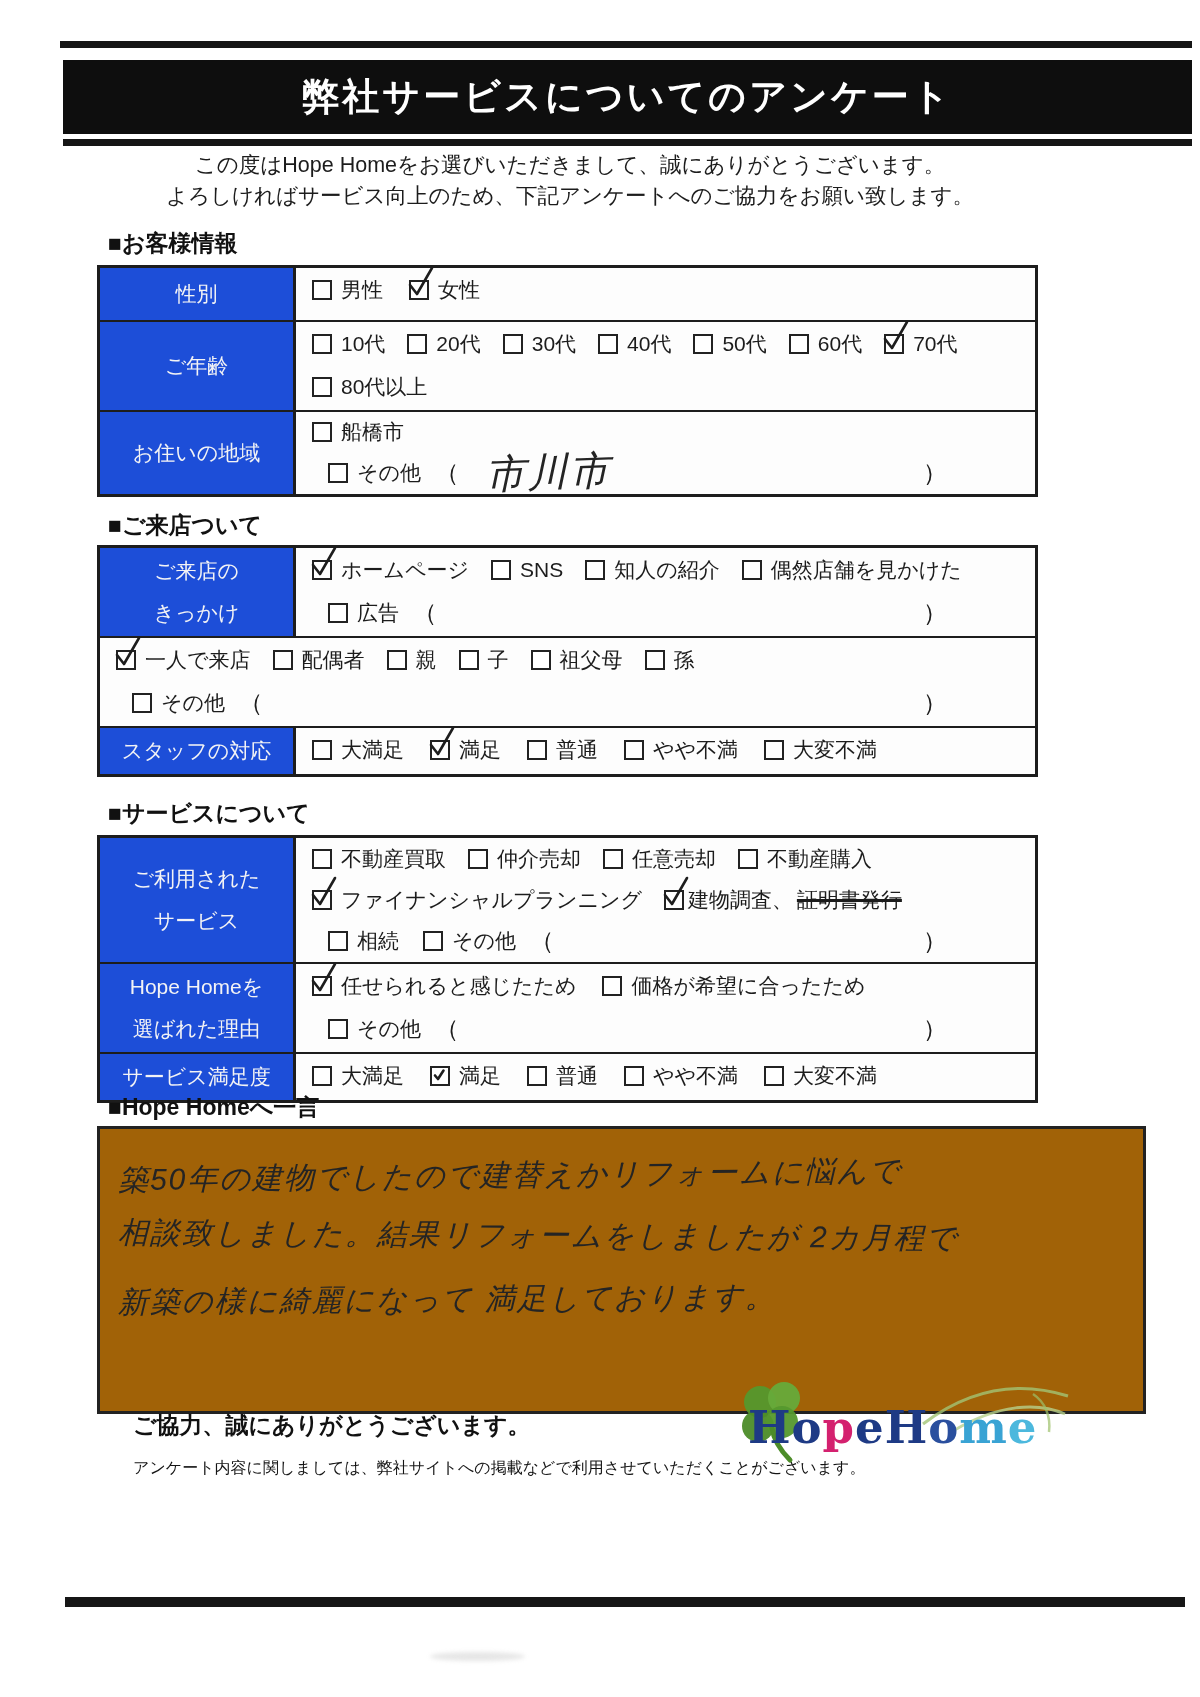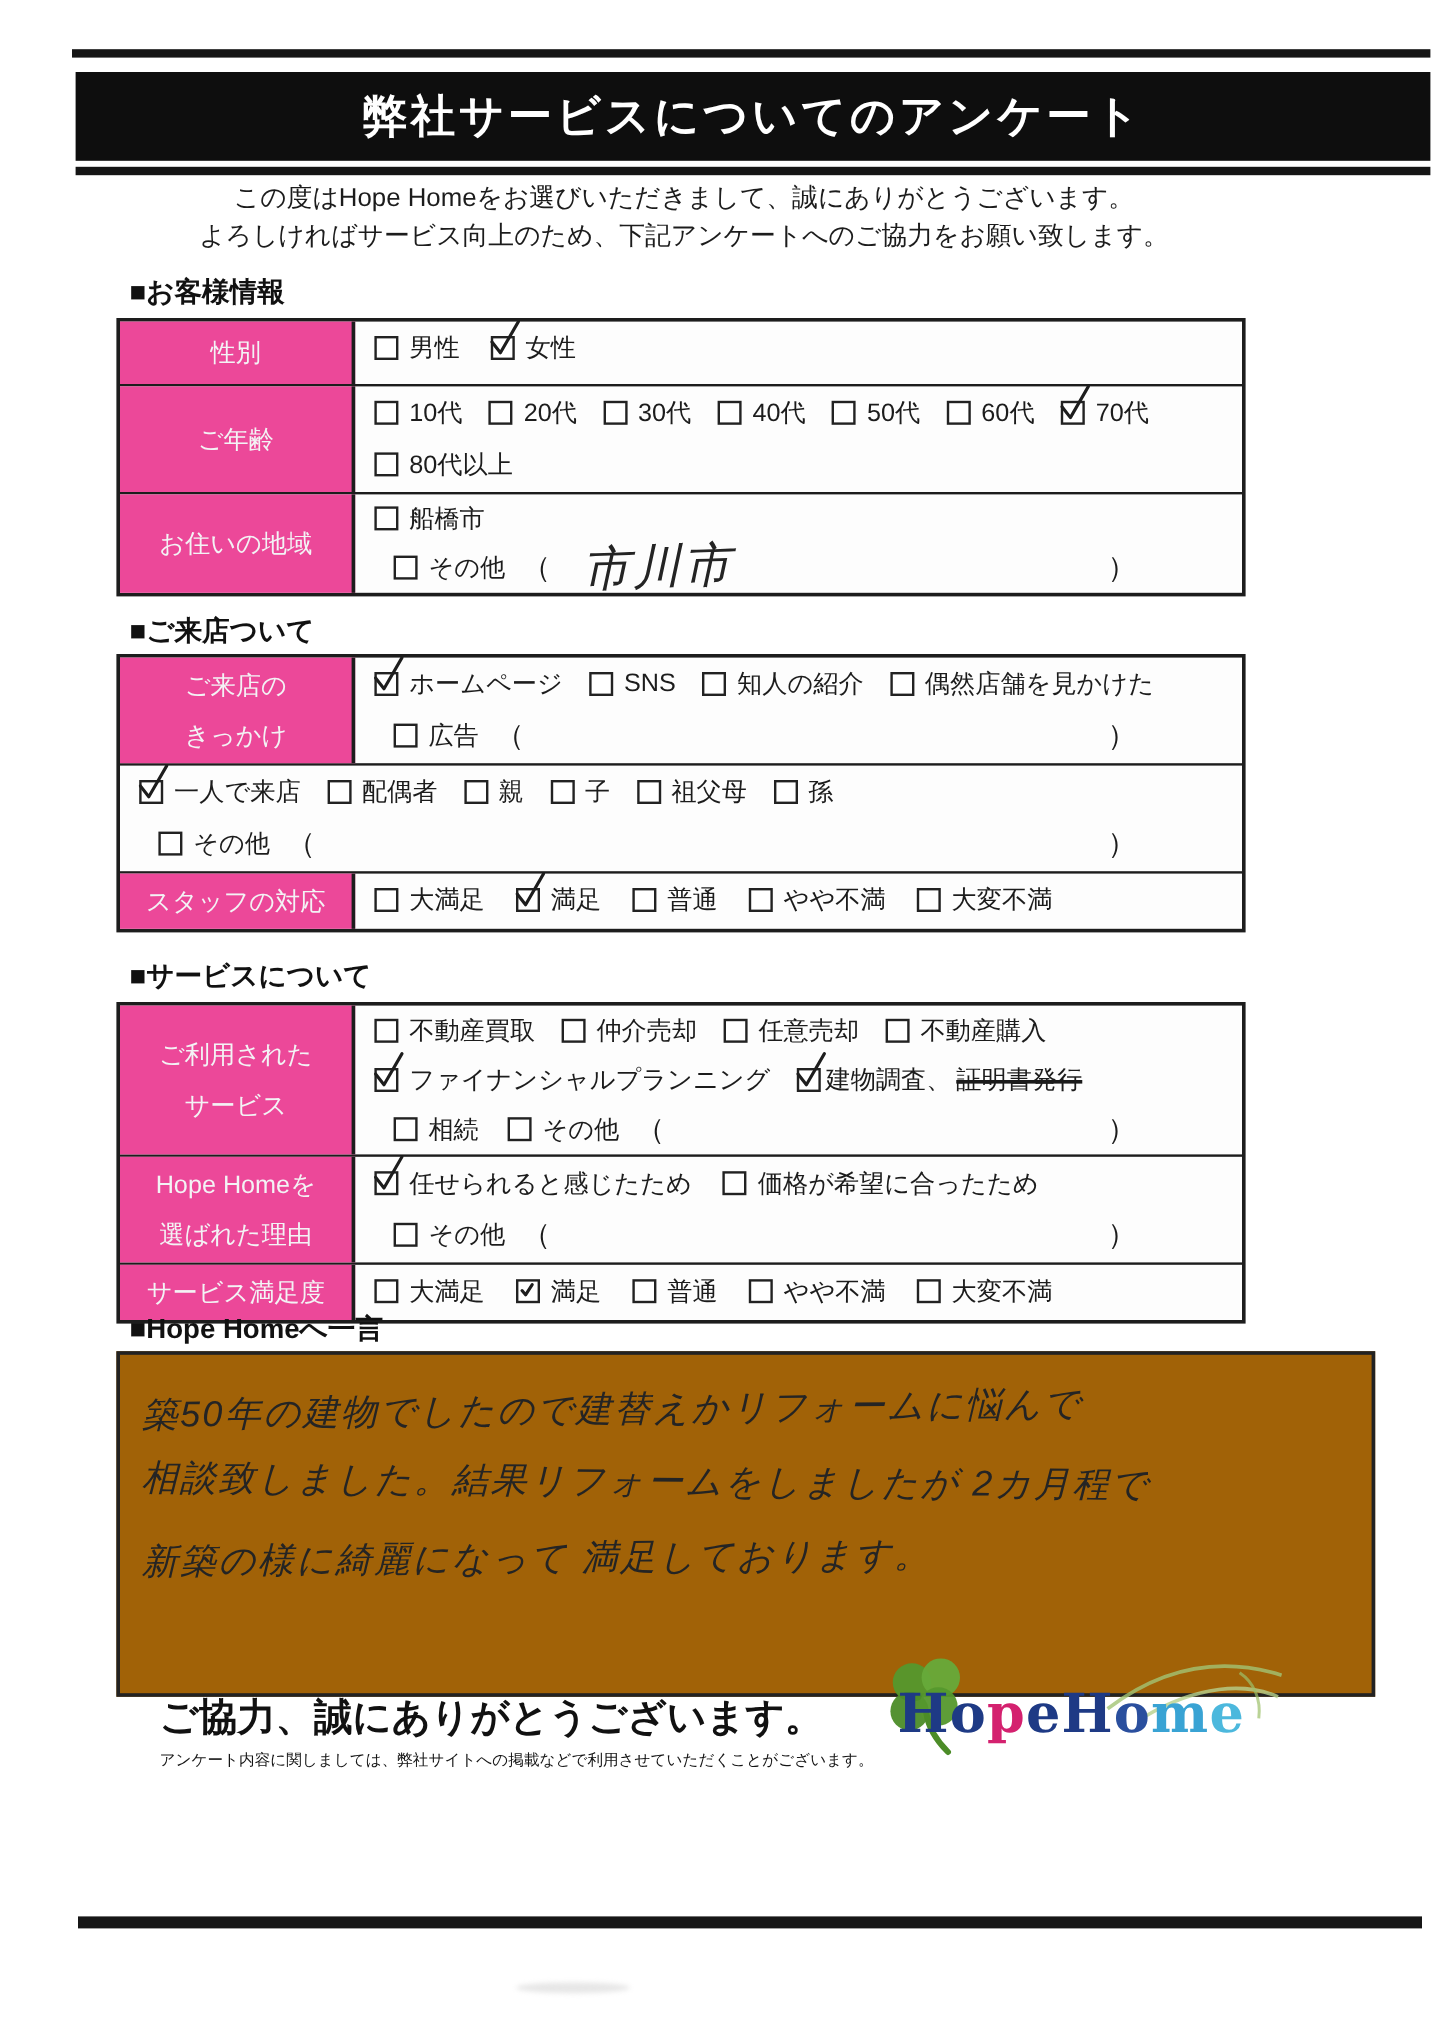--- a/index.html
+++ b/index.html
@@ -13,21 +13,21 @@
                  display:flex; align-items:center; justify-content:center; }
   .title-bar span { color:#ffffff; font-size:37px; font-weight:bold; letter-spacing:3px; }
   .title-subrule { position:absolute; left:63px; top:139px; width:1129px; height:7px; background:#151515; }
   .intro { position:absolute; left:0; top:150px; width:1140px; text-align:center; font-size:21.5px; line-height:31px; }
   
   .sec { position:absolute; left:108px; font-size:23px; font-weight:bold; color:#111; }
   
   .tbl { position:absolute; left:97px; width:935px; border:3px solid #1d1d1d; background:#fdfdfd; }
   .trow { display:flex; }
   .trow + .trow { border-top:2px solid #1d1d1d; }
-  .lbl { width:193px; flex:none; background:#ec4899; color:#f3f3f5; border-right:3px solid #1d1d1d;
+  .lbl { width:193px; flex:none; background:#1d4ed8; color:#f3f3f5; border-right:3px solid #1d1d1d;
          display:flex; flex-direction:column; align-items:center; justify-content:center; gap:14px;
          font-size:21px; text-align:center; }
   .cell { flex:1; display:flex; flex-direction:column; justify-content:flex-start; }
   .oline { display:flex; align-items:center; gap:26px; height:43px; padding-left:16px; }
   .oline.tight { gap:22px; }
   .opt { display:flex; align-items:center; gap:9px; font-size:21px; }
   .opt .opt-label { white-space:nowrap; }
   
   .cb { position:relative; width:16px; height:16px; border:2px solid #222; background:#fff; flex:none; display:inline-block; }
   .tick { display:none; position:absolute; overflow:visible; }
@@ -47,22 +47,22 @@
   .hand { font-style:italic; color:#242424; letter-spacing:2px; }
   .hand-big { font-size:40px; transform:rotate(-2deg); display:inline-block; }
   
   .comment-box { position:absolute; left:97px; top:1126px; width:1007px; height:268px; border:3px solid #222; background:#a16207;
                  padding:14px 18px 0 18px; }
   .comment-line { font-size:30px; line-height:62px; white-space:nowrap; }
   .comment-line.l1 { transform:rotate(-0.7deg); }
   .comment-line.l2 { transform:rotate(0.4deg); }
   .comment-line.l3 { transform:rotate(-0.5deg); }
   
-  .thanks { position:absolute; left:133px; top:1410px; font-size:32px; font-weight:bold; color:#111; }
-  .disclaimer { position:absolute; left:133px; top:1458px; font-size:13px; color:#141414; }
+  .thanks { position:absolute; left:133px; top:1410px; font-size:23px; font-weight:bold; color:#111; }
+  .disclaimer { position:absolute; left:133px; top:1458px; font-size:16px; color:#141414; }
   .logo { position:absolute; left:748px; top:1396px; height:62px; display:flex; align-items:center;
           font-family:"DejaVu Serif",serif; font-weight:bold; font-size:45px; letter-spacing:1px; }
   .logo-letter { position:relative; z-index:2; }
   .clover { position:absolute; left:-14px; top:-16px; width:76px; height:84px; z-index:1; }
   .foliage { position:absolute; right:-36px; top:-20px; width:160px; height:74px; z-index:0; }
   .bottom-rule { position:absolute; left:65px; top:1597px; width:1120px; height:10px; background:#161616; }
   .artifact { position:absolute; left:430px; top:1652px; width:95px; height:9px; background:#c9c9c9;
               border-radius:50%; opacity:.45; filter:blur(2px); }
 </style>
 </head>

